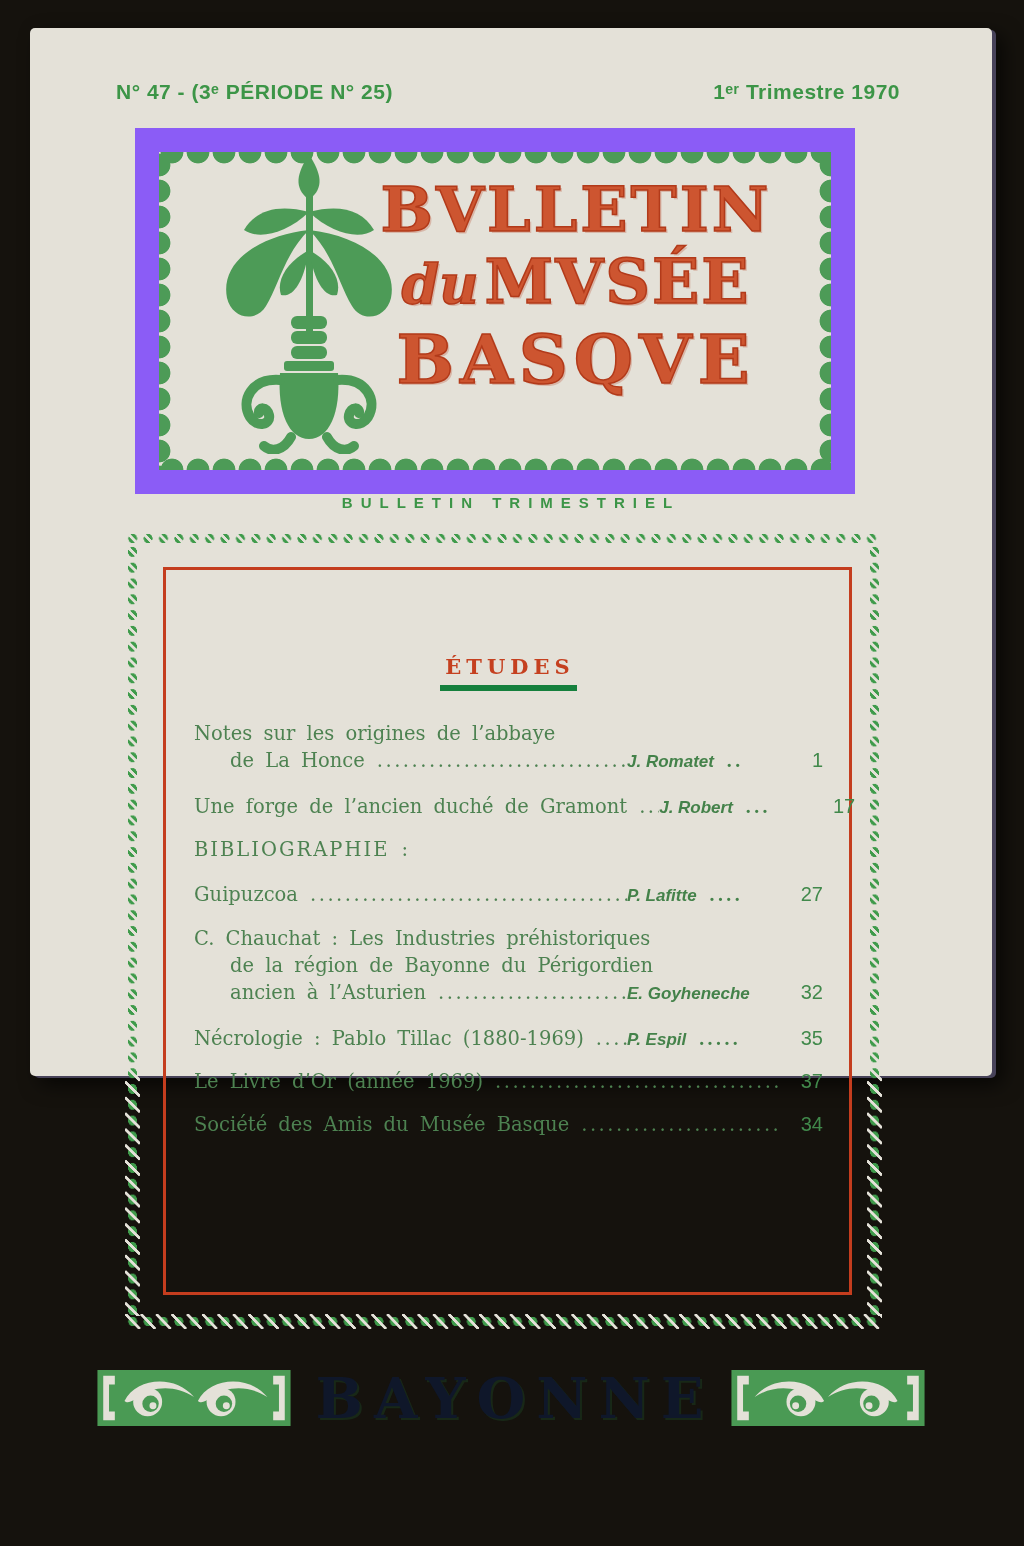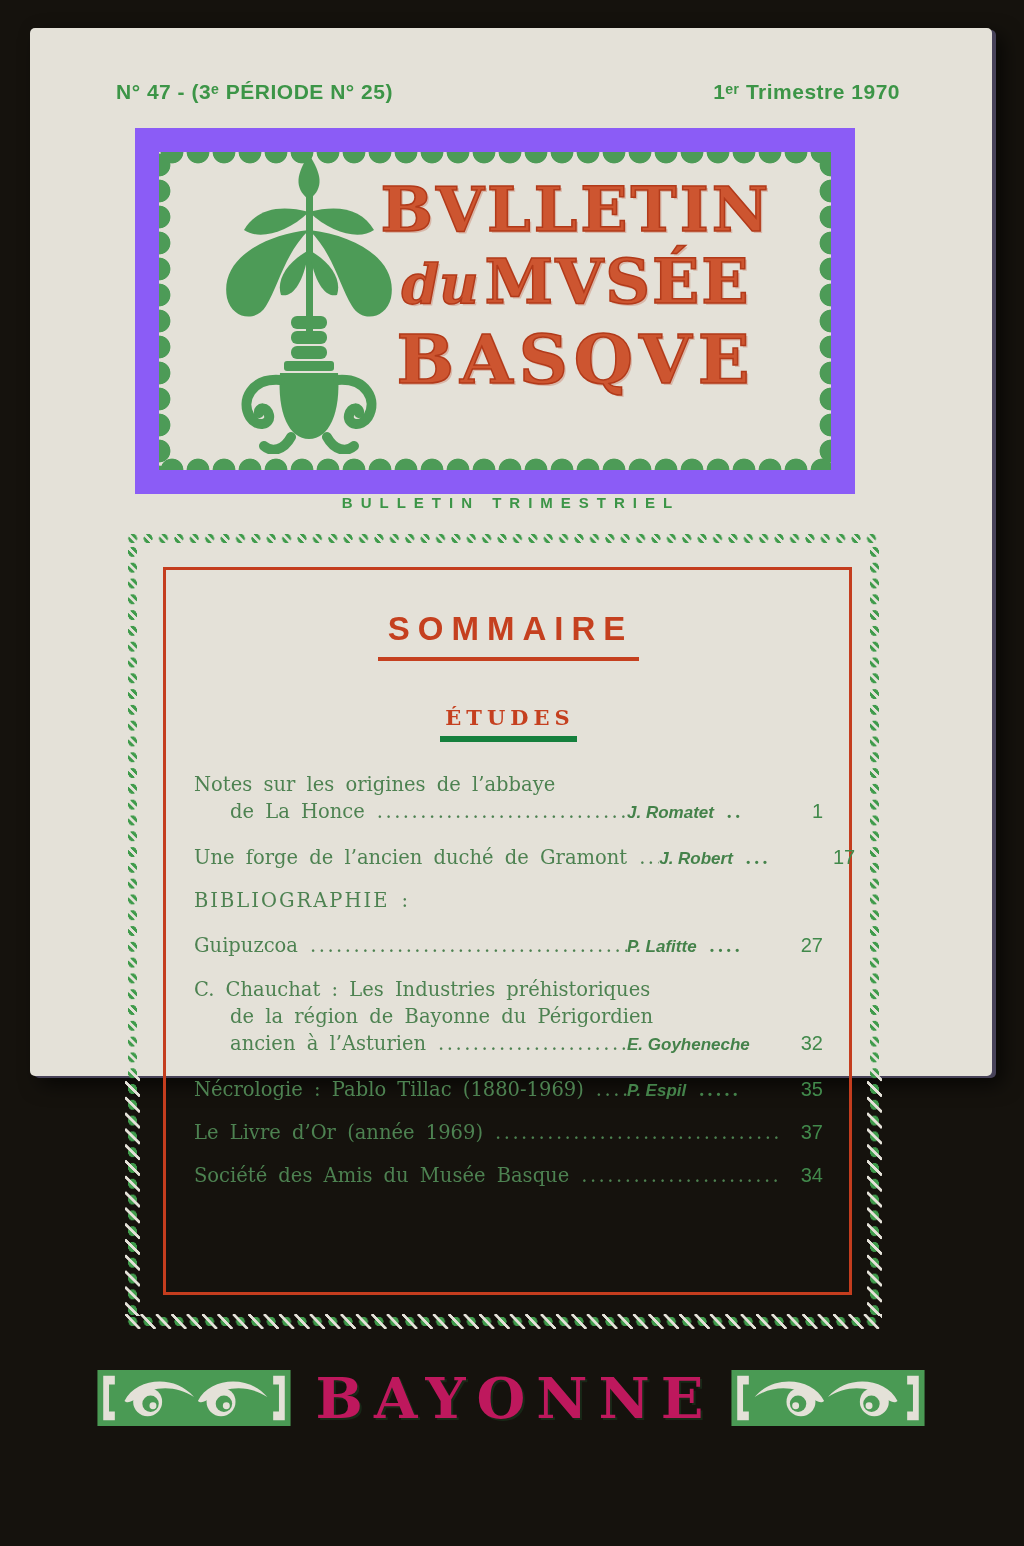--- a/index.html
+++ b/index.html
@@ -97,21 +97,21 @@
   .author{flex:none;width:152px;font-family:"Liberation Sans",sans-serif;
     font-style:italic;font-weight:bold;font-size:17px;color:#44824a;
     white-space:nowrap;}
   .author .adots{font-family:"DejaVu Serif",serif;font-style:normal;letter-spacing:2.5px;padding-left:4px;}
   .pageno{flex:none;width:44px;text-align:right;
     font-family:"Liberation Sans",sans-serif;font-size:20px;color:#41894b;}
   
   .banner{display:flex;align-items:center;justify-content:center;gap:16px;margin-top:36px;}
   .city{
     font-family:"DejaVu Serif",serif;font-weight:bold;font-size:56px;
-    color:#be185d;letter-spacing:11px;padding-left:8px;
+    color:#0f172a;letter-spacing:11px;padding-left:8px;
     text-shadow:2px 2px 0 rgba(32,84,44,.35);
   }
 </style>
 </head>
 <body>
 
 <div class="paper">
 
   <div class="header-row">
     <span>N° 47 - (3ᵉ PÉRIODE N° 25)</span>
@@ -159,23 +159,20 @@
 
   <div class="subtitle">BULLETIN TRIMESTRIEL</div>
 
   <div class="chain-box">
     <div class="bead h t"></div>
     <div class="bead h b"></div>
     <div class="bead v l"></div>
     <div class="bead v r"></div>
 
     <div class="red-box">
-      <div class="toc-head">
-        <span>SOMMAIRE</span>
-      </div>
       <div id="toc-sections" class="toc-entries">
           <div class="sec-head"><span>ÉTUDES</span></div>
           <div class="toc-entry">
             <div class="toc-line">Notes sur les origines de l’abbaye</div>
             <div class="toc-lastrow">
               <span class="t toc-line indent">de La Honce</span>
               <span class="leader">........................................................................................................</span>
               <span class="author">J. Romatet<span class="adots"> ..</span></span>
               <span class="pageno">1</span>
             </div>

